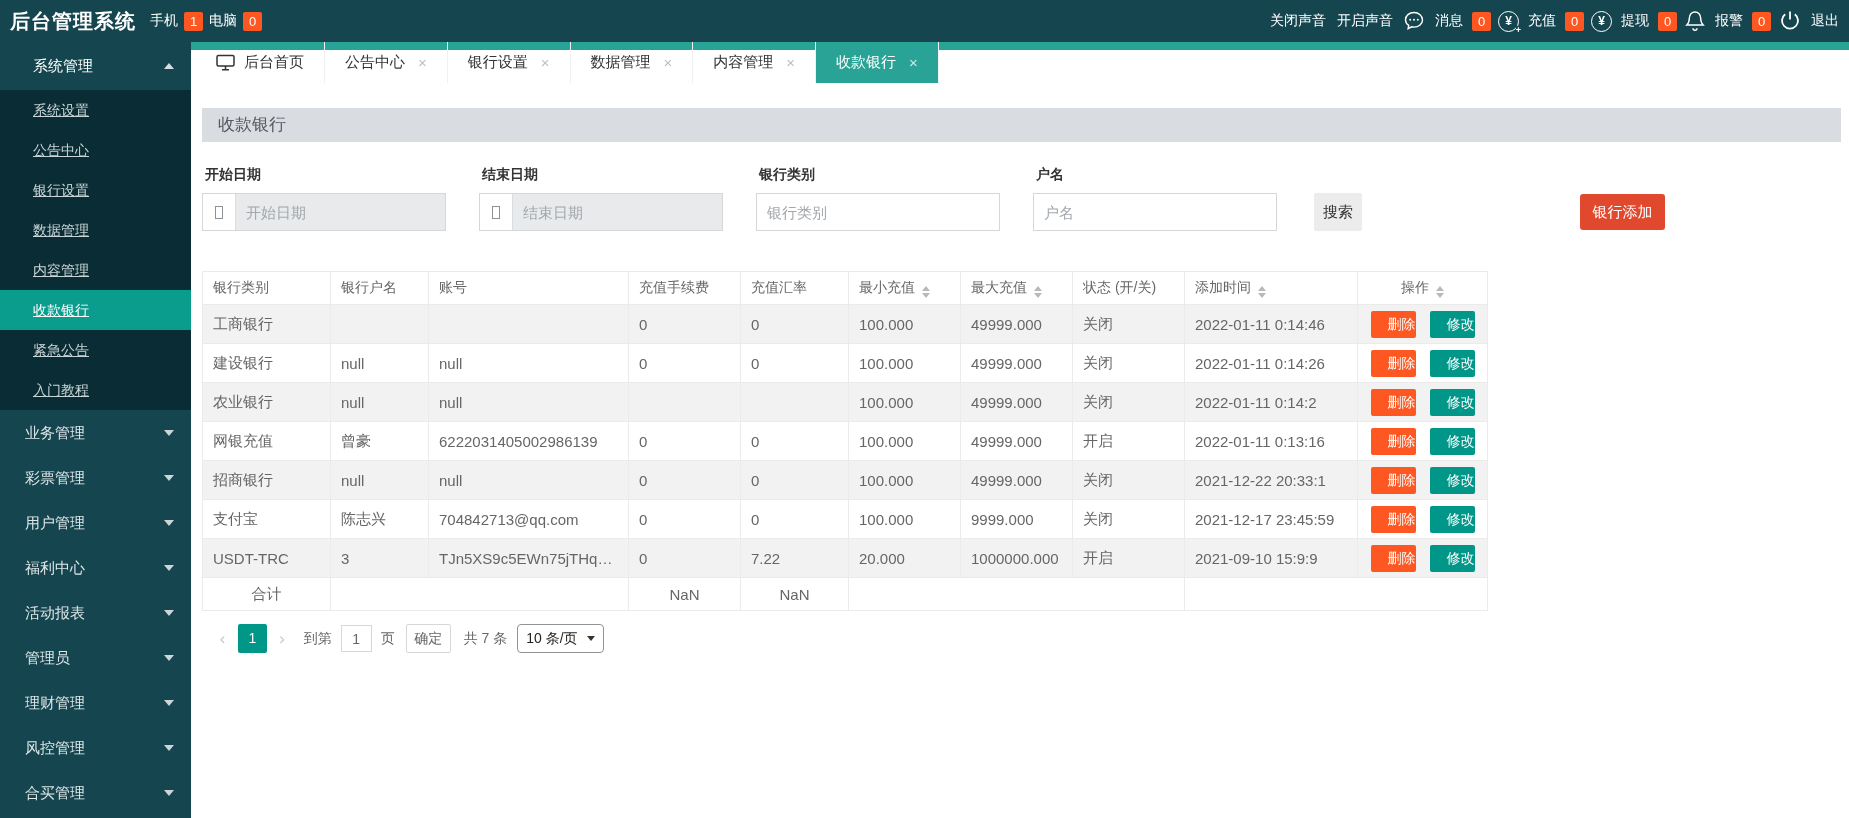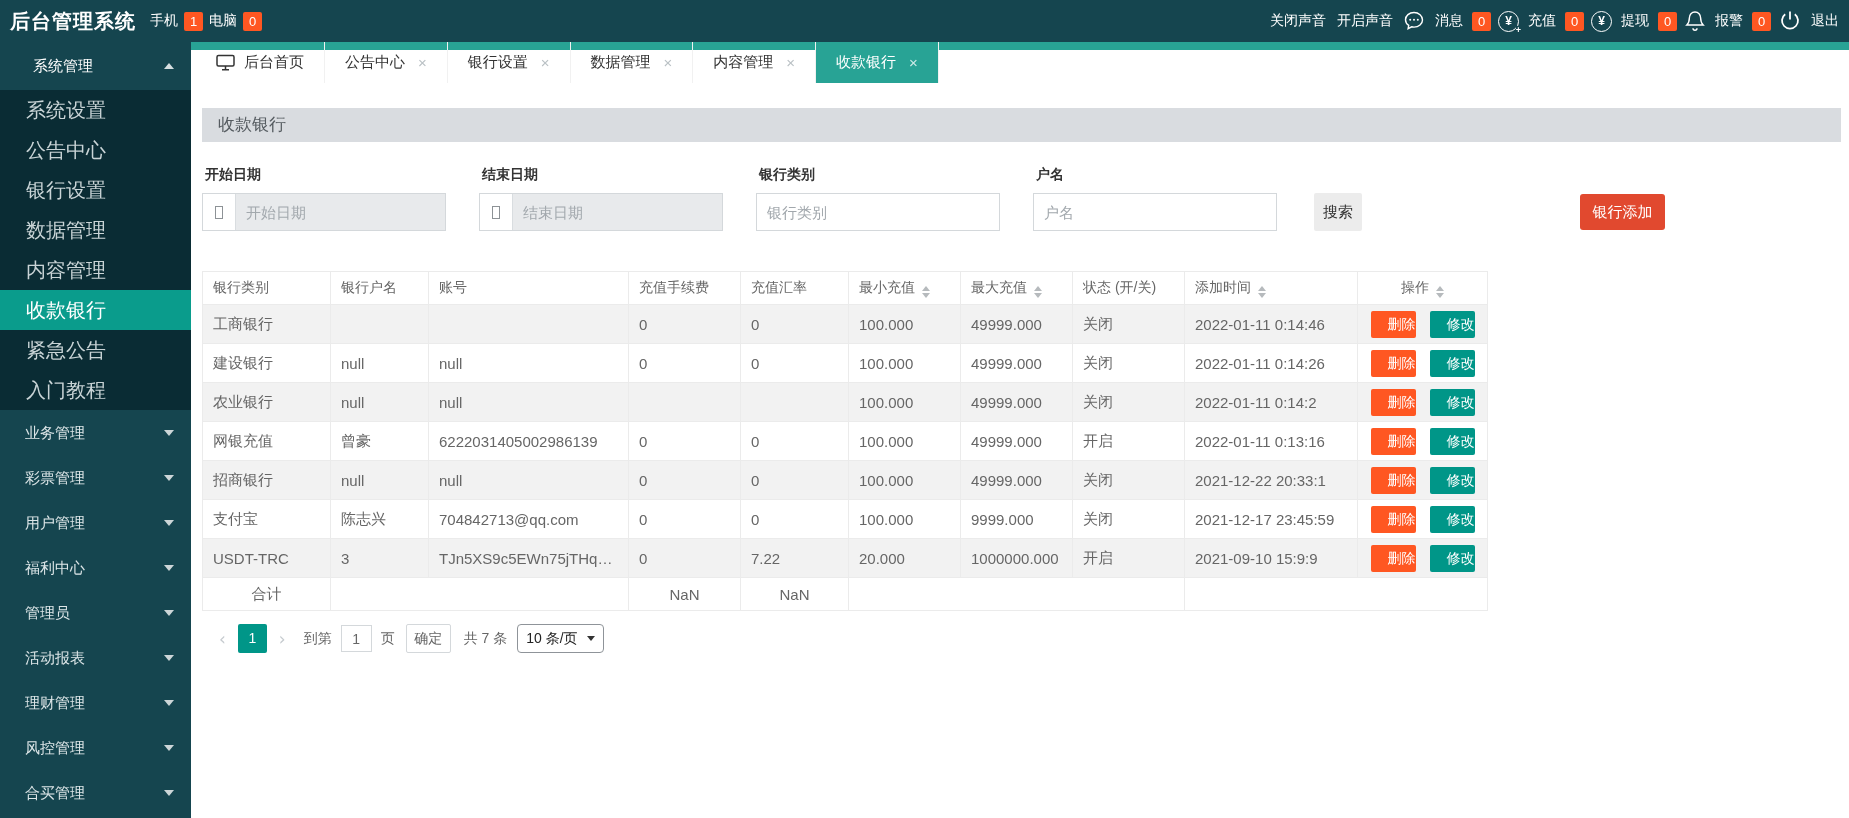--- a/index.html
+++ b/index.html
@@ -29,21 +29,21 @@
   }
   .yen-circle .corner { position:absolute; right:-3px; bottom:-4px; font-size:9px; background:#15454f; line-height:9px; }
   
   .sidebar { position:absolute; top:42px; left:0; width:191px; bottom:0; background:#15454f; }
   .side-group-header { position:relative; height:48px; line-height:48px; padding-left:33px; color:#fff; font-size:15px; cursor:pointer; }
   .caret-up { position:absolute; right:17px; top:21px; width:0; height:0;
     border-left:5px solid transparent; border-right:5px solid transparent; border-bottom:6px solid #d5dee0; }
   .caret-down { position:absolute; right:17px; top:20px; width:0; height:0;
     border-left:5px solid transparent; border-right:5px solid transparent; border-top:6px solid #ccd6d8; }
   .submenu { background:#0a2c34; }
-  .submenu-item { height:40px; line-height:40px; padding-left:26px; color:#c9d4d6; font-size:20px; cursor:pointer; }
+  .submenu-item { height:40px; line-height:40px; padding-left:33px; color:#c9d4d6; font-size:14px; cursor:pointer;text-decoration:underline; }
   .submenu-item.active { background:#0a9c8c; color:#fff; }
   .side-group { position:relative; height:45px; line-height:45px; padding-left:25px; color:#dde6e8; font-size:15px; cursor:pointer; }
   
   .main { position:absolute; left:191px; top:42px; right:0; bottom:0; background:#fff; overflow:hidden; }
   .tabbar { height:49px; background:linear-gradient(to bottom,#28a395 0,#28a395 8px,#ffffff 8px); display:flex; align-items:flex-start; padding-left:5px; }
   .tab {
     height:41px; display:flex; align-items:center; padding:0 20px; font-size:15px; color:#333;
     border-right:1px solid #f1f1f1; cursor:pointer; white-space:nowrap; gap:9px;
   }
   .tab .x { color:#b9c0c4; font-size:15px; margin-left:4px; }
@@ -176,22 +176,22 @@
       <div class="submenu-item"><span>数据管理</span></div>
       <div class="submenu-item"><span>内容管理</span></div>
       <div class="submenu-item active"><span>收款银行</span></div>
       <div class="submenu-item"><span>紧急公告</span></div>
       <div class="submenu-item"><span>入门教程</span></div>
     </div>
     <div class="side-group"><span>业务管理</span><span class="caret-down"></span></div>
     <div class="side-group"><span>彩票管理</span><span class="caret-down"></span></div>
     <div class="side-group"><span>用户管理</span><span class="caret-down"></span></div>
     <div class="side-group"><span>福利中心</span><span class="caret-down"></span></div>
+    <div class="side-group"><span>活动报表</span><span class="caret-down"></span></div>
     <div class="side-group"><span>管理员</span><span class="caret-down"></span></div>
-    <div class="side-group"><span>活动报表</span><span class="caret-down"></span></div>
     <div class="side-group"><span>理财管理</span><span class="caret-down"></span></div>
     <div class="side-group"><span>风控管理</span><span class="caret-down"></span></div>
     <div class="side-group"><span>合买管理</span><span class="caret-down"></span></div>
   </div>
 
   <div class="main">
 
     <div class="tabbar">
       <div class="tab">
         <span class="hicon">

